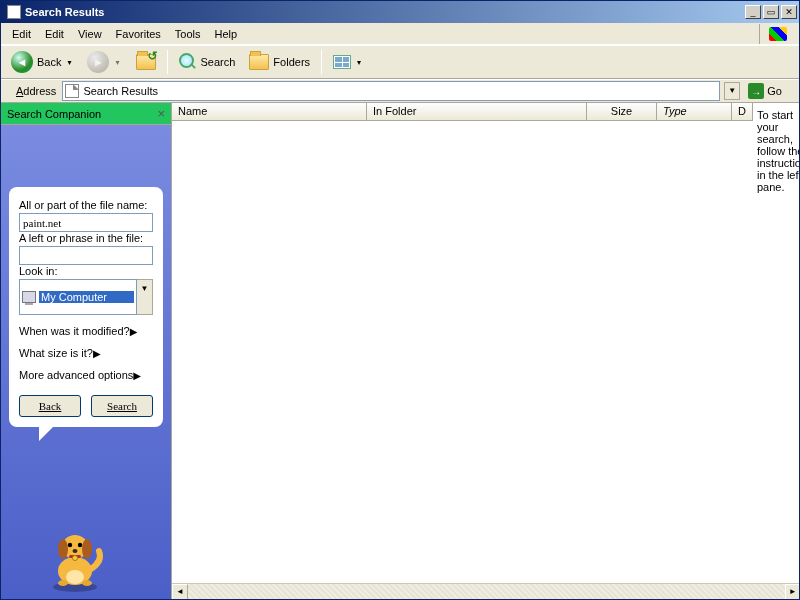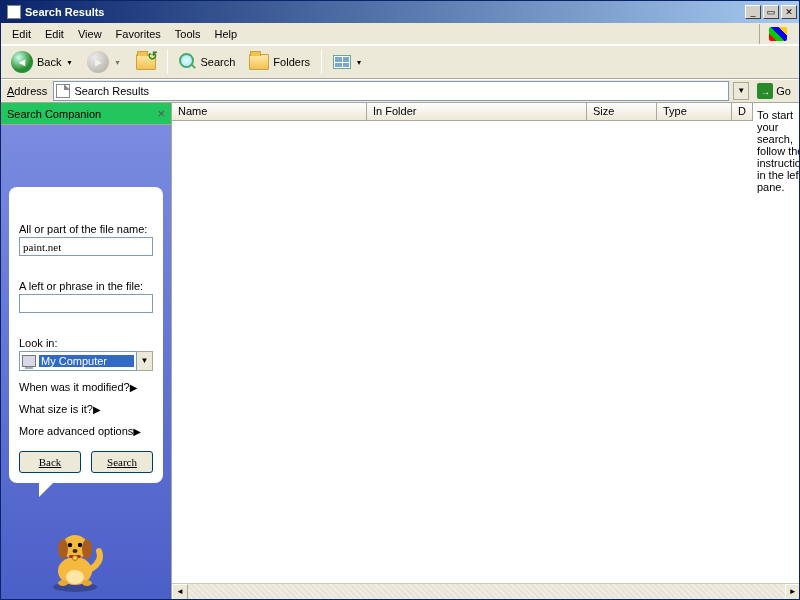--- a/index.html
+++ b/index.html
@@ -21,54 +21,54 @@
 .navcircle.green { background: radial-gradient(circle at 35% 30%, #cfe, #2a8a2a 60%, #0a5 100%); }
 .dropar { font-size: 8px; color: #000; padding: 0 2px; }
 .foldericon { width: 20px; height: 16px; background: linear-gradient(#ffe9a8,#f3c14e); border:1px solid #c9a23a; border-radius:1px; position:relative; }
 .foldericon::before { content:""; position:absolute; top:-4px; left:0; width:9px; height:4px; background:#f3c14e; border:1px solid #c9a23a; border-bottom:none; border-radius:1px 1px 0 0; }
 .foldericon.up::after { content:"↺"; position:absolute; top:-6px; right:-3px; color:#2a8a2a; font-size:12px; font-weight:bold; }
 .searchglass { width:18px; height:18px; position:relative; }
 .searchglass::before { content:""; position:absolute; width:11px; height:11px; border:2px solid #4a6; border-radius:50%; left:0; top:0; background:radial-gradient(#dff,#adf);}
 .searchglass::after { content:""; position:absolute; width:6px; height:2px; background:#4a6; transform:rotate(45deg); left:11px; top:12px; }
 .viewsicon { width:18px; height:14px; border:1px solid #6a8; display:grid; grid-template-columns:1fr 1fr; grid-template-rows:1fr 1fr; gap:1px; padding:1px; background:#fff;}
 .viewsicon div{background:#7ac;}
-.addrbar { display: flex; align-items: center; height: 24px; background: #ece9d8; border-top:1px solid #fff; border-bottom: 1px solid #aca899; padding: 0 4px; gap: 4px; }
+.addrbar { display: flex; align-items: center; height: 24px; background: #ece9d8; border-top:1px solid #fff; border-bottom: 1px solid #aca899; padding: 0 13px; gap: 4px; }
 .addrlbl { padding: 0 2px; }
 .addrbox { flex: 1; display: flex; align-items: center; background: #fff; border: 1px solid #7f9db9; height: 20px; padding: 0 2px; gap: 4px; }
 .addrbox .docicon { width:14px; height:14px; background:#fff; border:1px solid #888; position:relative;}
 .addrbox .docicon::after{content:"";position:absolute;right:-1px;top:-1px;border:3px solid transparent;border-left-color:#888;border-bottom-color:#888;}
 .addrdrop { width: 16px; height: 18px; background: #ece9d8; border:1px solid #aca899; text-align:center; font-size:8px; line-height:16px; cursor:pointer; }
 .gobtn { display:flex; align-items:center; gap:3px; padding:1px 4px; cursor:pointer; }
 .goicon { width:16px; height:16px; background:#2a8a2a; display:flex; align-items:center; justify-content:center; color:#fff; border-radius:2px; font-size:10px; }
 .main { display: flex; height: calc(600px - 22px - 22px - 34px - 24px - 2px); }
 .sidepane { width: 210px; background: #6375d6; display: flex; flex-direction: column; border-right: 1px solid #aca899; }
 .sidehdr { background: #22c55e; height: 22px; display: flex; align-items: center; padding: 0 6px; border-bottom: 1px solid #aca899; }
 .sidehdr .lbl { flex: 1; }
 .sidehdr .x { cursor: pointer; font-family: Arial; font-size:13px; color:#555; }
 .sidebody { flex: 1; background: linear-gradient(#7a8be0, #4b5fc8); padding: 8px; display:flex; flex-direction:column; position:relative; }
 .balloon { background: #fff; border-radius: 8px; padding: 12px 10px 10px 10px; margin-top: 54px; position:relative; }
 .balloon::after { content:""; position:absolute; left:30px; bottom:-14px; width:0; height:0; border:8px solid transparent; border-top-color:#fff; border-left-color:#fff; }
 .balloon h4 { font-size: 11px; font-weight: bold; margin-bottom: 8px; }
-.flabel { display:block; margin-top: 24px; margin-bottom: 2px; }
+.flabel { display:block; margin-top: 0; margin-bottom: 2px; }
 .txtin { width: 100%; border: 1px solid #7f9db9; height: 19px; padding: 1px 3px; font: 11px Tahoma; }
 .selwrap { display:flex; }
-.selbox { flex:1; border:1px solid #7f9db9; height:20px; background:#fff; display:flex; align-items:center; padding:2px 2px; gap:3px; }
+.selbox { flex:1; border:1px solid #7f9db9; height:36px; background:#fff; display:flex; align-items:center; padding:2px 2px; gap:3px; }
 .selbox .selval { background:#316ac5; color:#fff; padding:0 2px; flex:1; }
 .selbox .pcicon { width:14px; height:12px; background:#d8d8e8; border:1px solid #777; position:relative;}
 .selbox .pcicon::after{content:"";position:absolute;bottom:-3px;left:2px;width:8px;height:2px;background:#aaa;}
 .selbtn { width:16px; background:#ece9d8; border:1px solid #aca899; border-left:none; text-align:center; font-size:8px; line-height:18px; cursor:pointer;}
 .exprow { display:flex; align-items:center; font-weight:normal; margin-top:10px; cursor:pointer; }
 .exprow .chev { font-size:10px; }
 .btnrow { display:flex; gap:10px; margin-top:14px; justify-content:center; }
 .xpbtn { min-width:62px; height:22px; background:#ece9d8; border:1px solid #003c74; border-radius:3px; font:11px Tahoma; cursor:pointer; text-decoration: underline; }
 .dog { position:absolute; bottom:6px; left:38px; width:72px; height:72px; }
 .content { flex:1; display:flex; flex-direction:row; background:#fff; position:relative; }
 .colhdrs { display:flex; height:18px; background:#ece9d8; border-bottom:1px solid #aca899; }
 .colh { border-right:1px solid #aca899; padding:2px 6px; cursor:pointer; background:linear-gradient(#fefefe,#ece9d8); font-size:11px; white-space:nowrap; }
-.colh.name{width:195px;} .colh.fold{width:220px;} .colh.size{width:70px; text-align:left;} .colh.type{width:75px;} .colh.last{flex:1;}
+.colh.name{width:195px;} .colh.fold{width:220px;} .colh.size{width:70px; text-align:center;} .colh.type{width:75px;font-style:italic;} .colh.last{flex:1;}
 .hint { padding: 6px 4px; }
 .hscroll { position:absolute; bottom:0; left:0; right:16px; height:16px; background:#ece9d8; border-top:1px solid #cdc7b6; display:flex; }
 .sbtn { width:16px; height:16px; background:#ece9d8; border:1px solid #fff; border-right-color:#aca899; border-bottom-color:#aca899; text-align:center; font-size:8px; line-height:14px; cursor:pointer;}
 .strack { flex:1; background:repeating-linear-gradient(45deg,#e7e3d6,#e7e3d6 2px,#efece0 2px,#efece0 4px); }
 .scorner { position:absolute; right:0; bottom:0; width:16px; height:16px; background:#ece9d8; }
 </style>
 </head>
 <body>
 
 <div class="titlebar">

